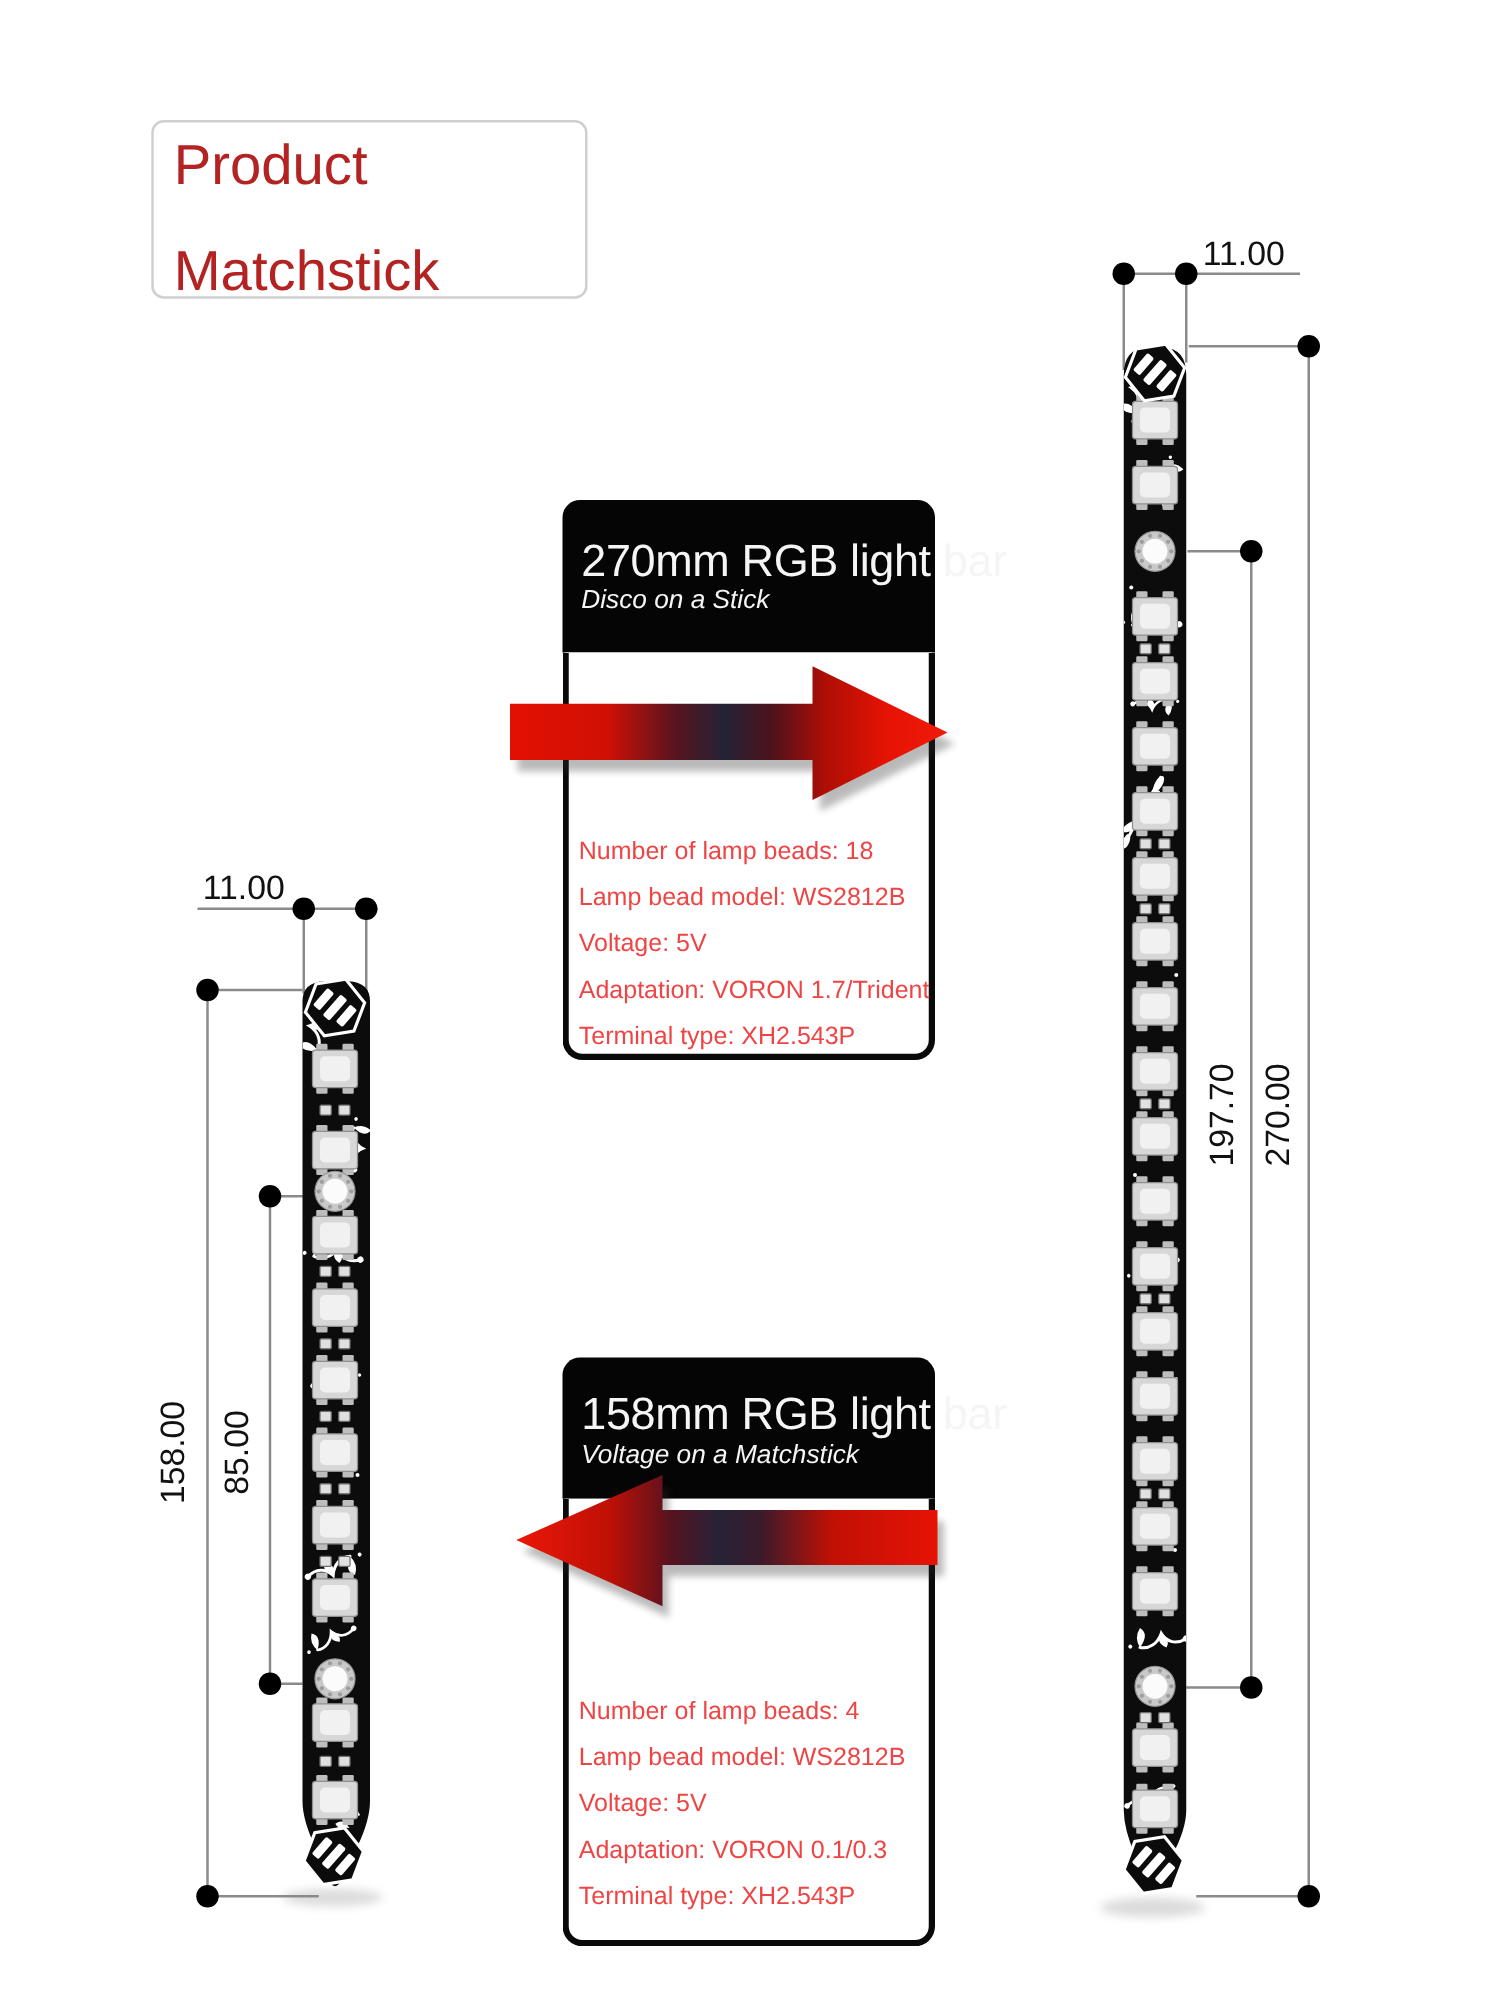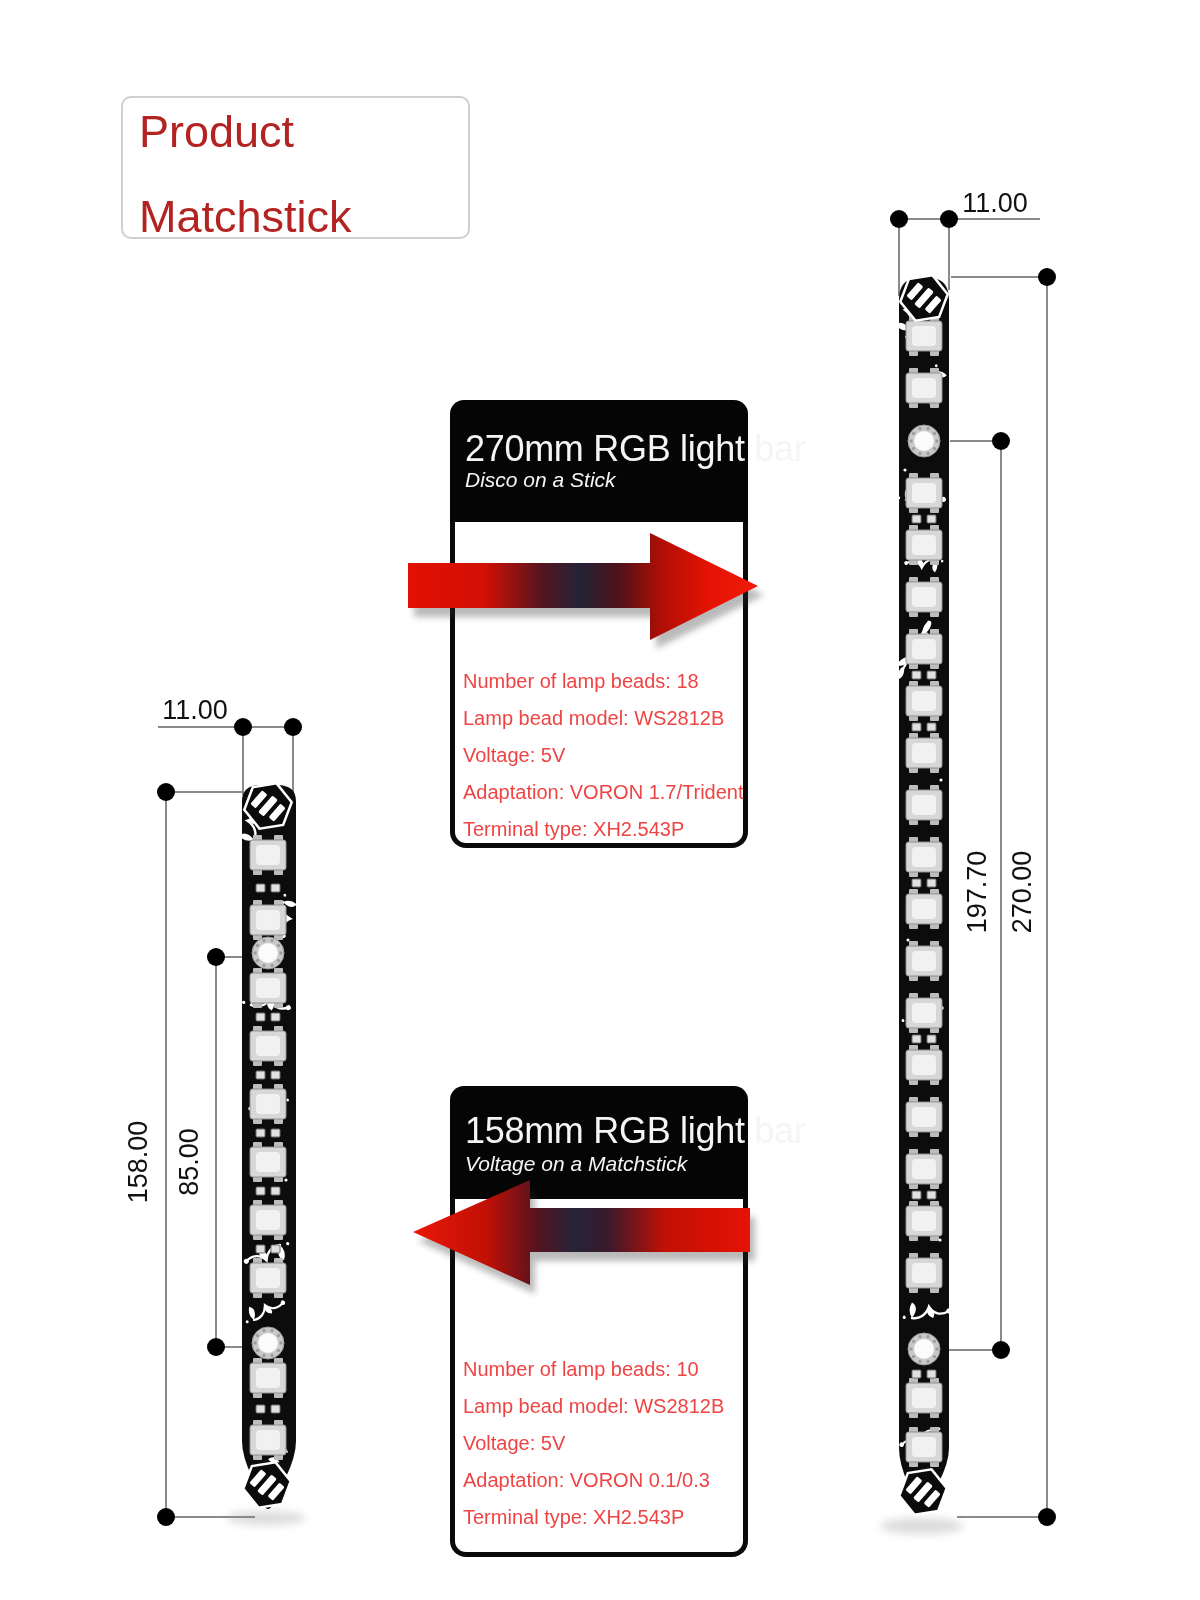--- a/index.html
+++ b/index.html
@@ -283,21 +283,21 @@
     </div>
   </div>
 
   <div class="card card2">
     <div class="card-header">
       <div class="card-title">158mm RGB light bar</div>
       <div class="card-subtitle">Voltage on a Matchstick</div>
     </div>
     <div class="card-body">
       <div class="specs">
-        <div class="spec-line">Number of lamp beads: 10</div>
+        <div class="spec-line">Number of lamp beads: 4</div>
         <div class="spec-line">Lamp bead model: WS2812B</div>
         <div class="spec-line">Voltage: 5V</div>
         <div class="spec-line">Adaptation: VORON 0.1/0.3</div>
         <div class="spec-line">Terminal type: XH2.543P</div>
       </div>
     </div>
   </div>
 
   <svg class="layer noevents" viewBox="0 0 1200 1600">
     <defs>

